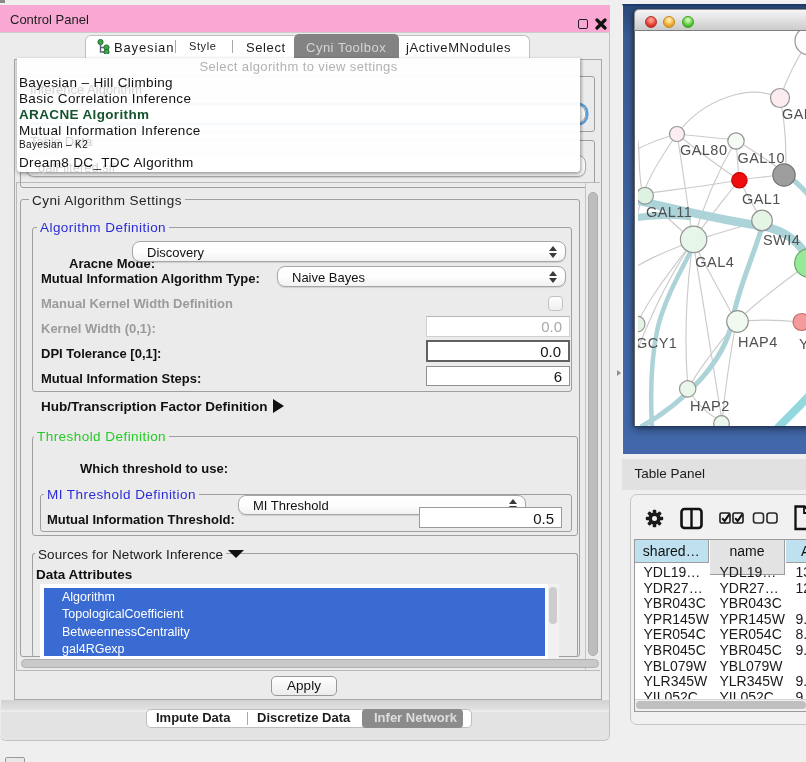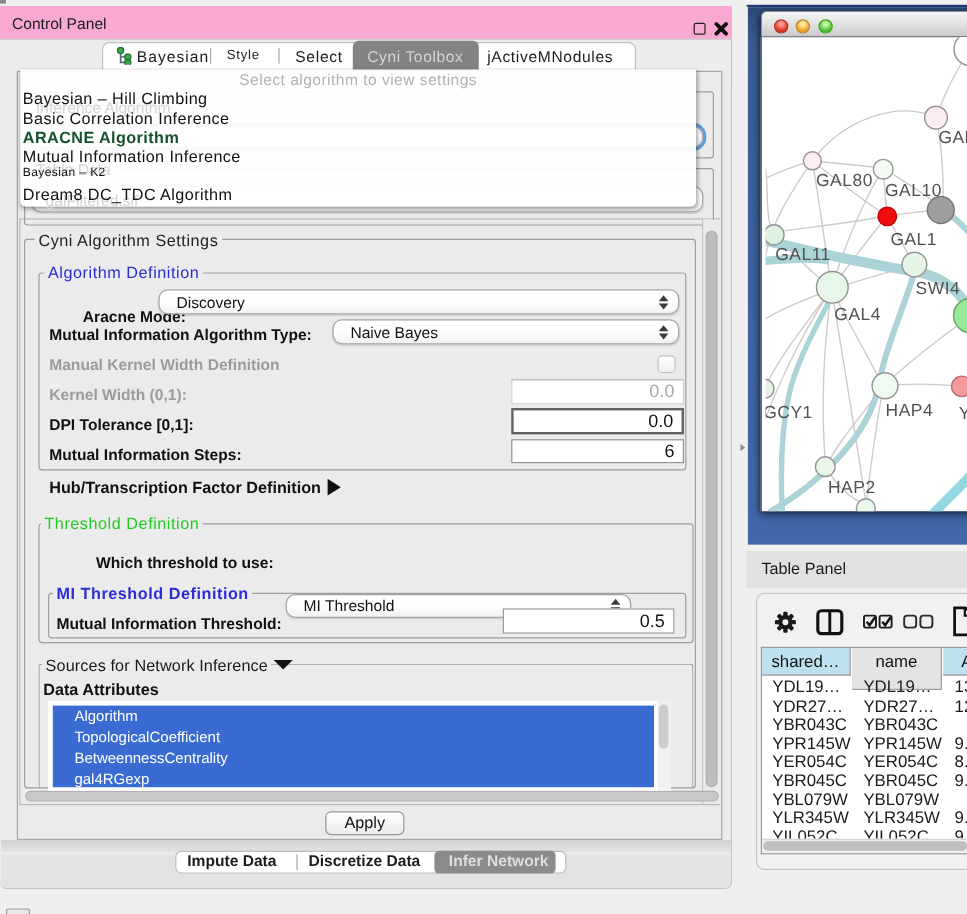--- a/index.html
+++ b/index.html
@@ -106,21 +106,21 @@
 
 <div class="grp" style="left:32px; top:436px; width:546px; height:100px;"></div>
 <span class="grplab" style="left:34px; top:429px; color:#21cd21; font-size:13.5px;">Threshold Definition</span>
 <span class="lbl" style="left:80px; top:461px;">Which threshold to use:</span>
 <div class="combo" style="left:238px; top:455px; width:288px; height:20px;margin-top:40px;">
     <span class="tx">MI Threshold</span>
     <div class="arr"></div>
   </div>
 
 <div class="grp" style="left:40px; top:494px; width:532px; height:38px;"></div>
-<span class="grplab" style="left:44px; top:487px; color:#2c2cd6; font-size:13.5px;font-weight:bold;">MI Threshold Definition</span>
+<span class="grplab" style="left:44px; top:487px; color:#2c2cd6; font-size:13.5px;">MI Threshold Definition</span>
 <span class="lbl" style="left:47px; top:512px;">Mutual Information Threshold:</span>
 <div class="field" style="left:419px; top:507px; width:143px; height:21px; border:1px solid #9a9a9a;">
     <span>0.5</span>
   </div>
 
 <div class="grp" style="left:32px; top:553px; width:546px; height:104px; border-bottom:none;"></div>
 <span class="grplab" style="left:35px; top:546.5px; color:#1a1a1a; font-size:13.5px; letter-spacing:0.1px;">Sources for Network Inference</span>
 <div class="abs" style="left:228px; top:550px; width:0; height:0; border-left:8px solid transparent; border-right:8px solid transparent; border-top:8px solid #111;"></div>
 <span class="lbl" style="left:36px; top:567px; font-size:13.5px;">Data Attributes</span>
 

